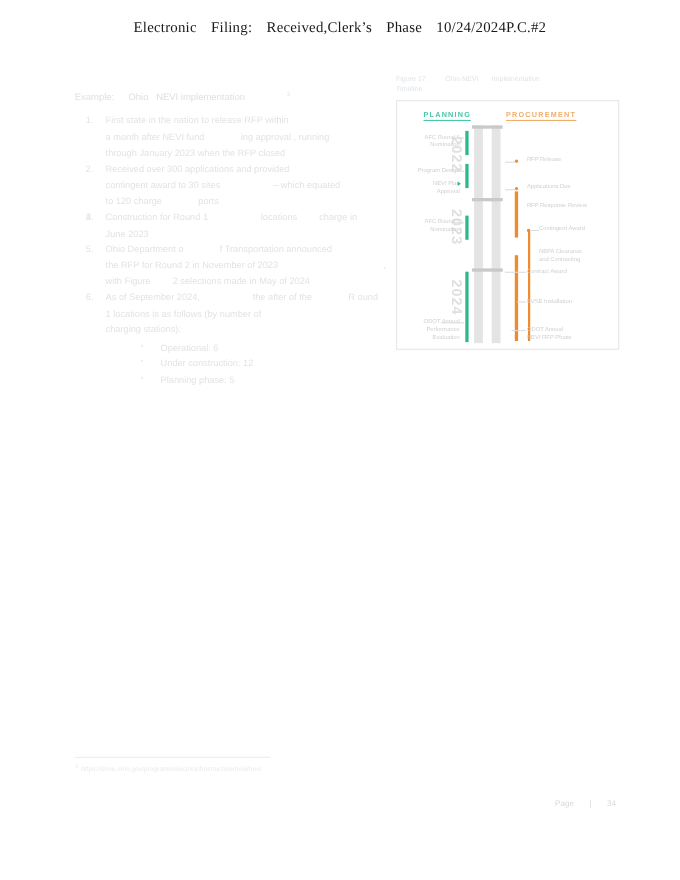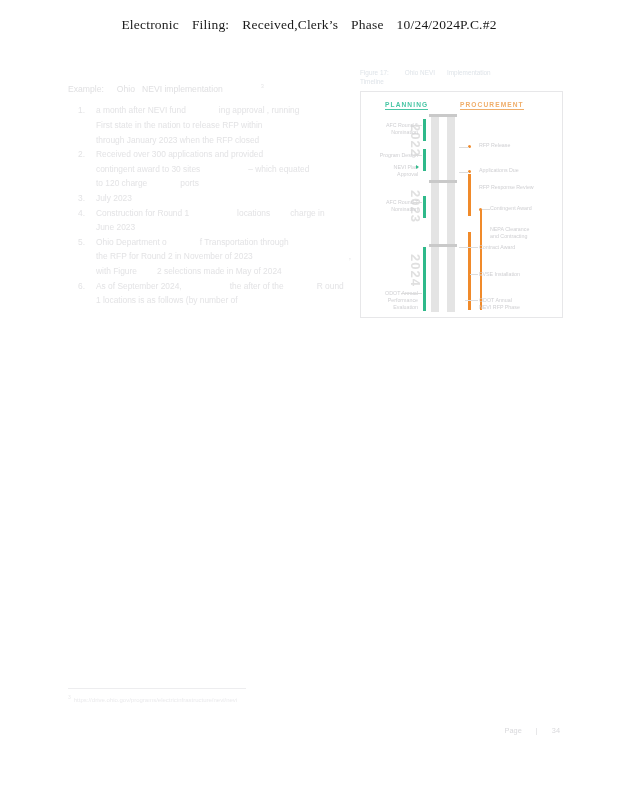--- a/index.html
+++ b/index.html
@@ -281,55 +281,60 @@
   <div class="text-col">
 
     <div class="example-line">
       <span>Example:</span><span class="gap"></span><span>Ohio</span><span class="gap2"></span><span>NEVI implementation</span><span class="fn-ref">3</span>
     </div>
 
     <ol class="numlist">
 
       <li>
         <span class="num">1.</span>
+        <span class="li-line">First    state    in   the    nation    to release    RFP    within</span>
         <span class="li-line"><span>a month after NEVI fund</span><span class="sp8"></span><span>ing  approval    , running</span></span>
-        <span class="li-line">First    state    in   the    nation    to release    RFP    within</span>
         <span class="li-line">through January 2023 when the RFP closed</span>
       </li>
 
       <li>
         <span class="num">2.</span>
         <span class="li-line">Received over 300 applications and provided</span>
         <span class="li-line"><span>contingent award to 30 sites</span><span class="sp12"></span><span>–  which equated</span></span>
         <span class="li-line"><span>to 120 charge</span><span class="sp8"></span><span>ports</span></span>
       </li>
 
       <li>
         <span class="num">3.</span>
-        <span class="li-line">July    2023</span>
       </li>
 
       <li>
         <span class="num">4.</span>
         <span class="li-line"><span>Construction for Round 1</span><span class="sp12"></span><span>locations</span><span class="sp5"></span><span>charge in</span></span>
         <span class="li-line">June 2023</span>
       </li>
 
       <li>
         <span class="num">5.</span>
-        <span class="li-line"><span>Ohio Department o</span><span class="sp8"></span><span>f  Transportation through</span></span>
+        <span class="li-line"><span>Ohio Department o</span><span class="sp8"></span><span>f  Transportation announced</span></span>
         <span class="li-line"><span>the RFP for Round 2 in November of 2023</span><span class="sp12"></span><span class="sp12"></span><span>,</span></span>
         <span class="li-line"><span>with Figure</span><span class="sp5"></span><span>2  selections made in May of 2024</span></span>
       </li>
 
       <li>
         <span class="num">6.</span>
         <span class="li-line"><span>As of September 2024,</span><span class="sp12"></span><span>the after of the</span><span class="sp8"></span><span>R ound</span></span>
         <span class="li-line">1    locations      is    as    follows     (by    number     of</span>
-
+        <span class="li-line">charging stations):</span>
+
+        <ul class="bullets">
+          <li>Operational:        6</li>
+          <li>Under construction:            12</li>
+          <li>Planning phase: 5</li>
+        </ul>
       </li>
 
     </ol>
   </div>
 
   <div class="figure-wrap">
 
     <div class="fig-caption">
       <span>Figure 17:</span><span class="cg"></span><span>Ohio NEVI</span><span class="cg2"></span><span>Implementation</span>
       <span class="cap2">Timeline</span>

